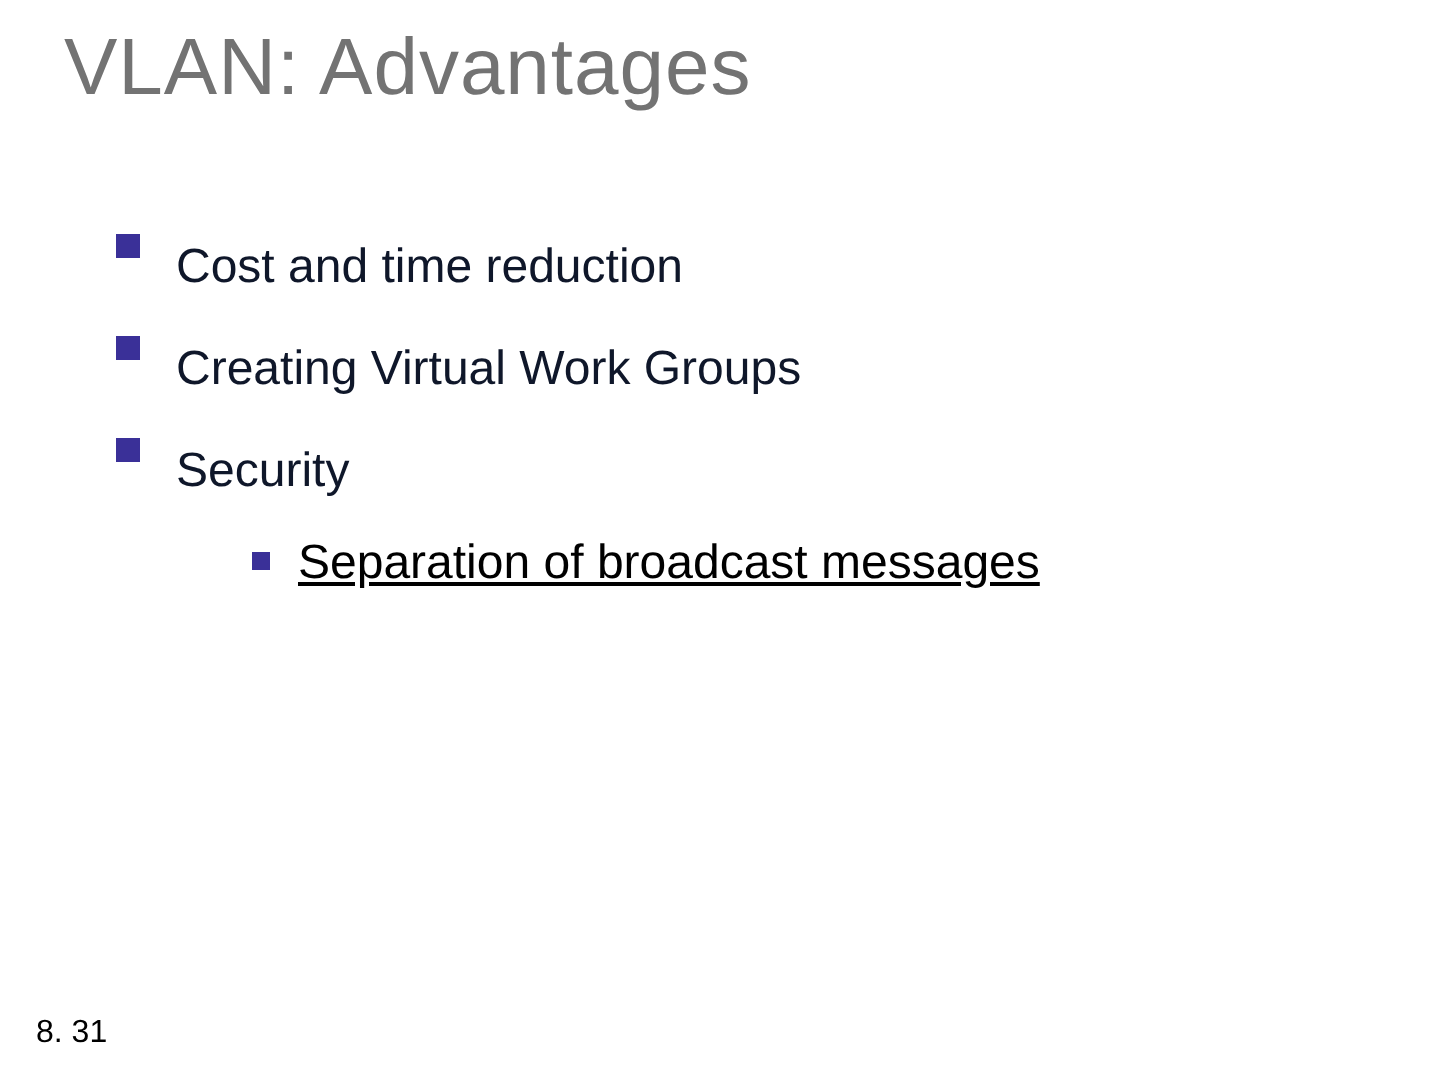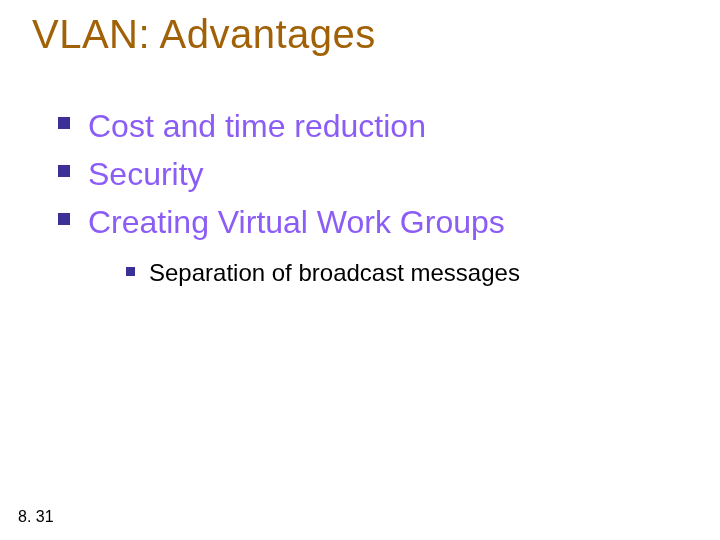--- a/index.html
+++ b/index.html
@@ -16,21 +16,21 @@
     width: 720px;
     height: 540px;
     position: relative;
     box-sizing: border-box;
   }
   .title {
     position: absolute;
     top: 12px;
     left: 32px;
     font-size: 40px;
-    color: #a16207;
+    color: #737373;
     font-weight: 400;
     letter-spacing: 0.5px;
   }
   .body {
     position: absolute;
     top: 106px;
     left: 58px;
     right: 40px;
   }
   .lvl1 {
@@ -40,23 +40,24 @@
   }
   .lvl1 .bullet {
     width: 12px;
     height: 12px;
     background: #3a3098;
     margin-top: 11px;
     margin-right: 18px;
     flex: 0 0 auto;
   }
   .lvl1 .text {
-    font-size: 32px;
-    color: #8b5cf6;
+    font-size: 24px;
+    color: #0f172a;
     line-height: 1.25;
+    margin-top: 13px;
   }
   .lvl2-group {
     margin-top: 16px;
     margin-left: 68px;
   }
   .lvl2 {
     display: flex;
     align-items: flex-start;
     margin-bottom: 6px;
   }
@@ -65,20 +66,21 @@
     height: 9px;
     background: #3a3098;
     margin-top: 9px;
     margin-right: 14px;
     flex: 0 0 auto;
   }
   .lvl2 .text {
     font-size: 24px;
     color: #000000;
     line-height: 1.25;
+    text-decoration: underline;
   }
   .footer {
     position: absolute;
     left: 18px;
     bottom: 14px;
     font-size: 16px;
     color: #000000;
   }
 </style>
 </head>
@@ -90,26 +92,26 @@
 
   <div class="body">
 
     <div class="lvl1">
       <div class="bullet"></div>
       <div class="text">Cost and time reduction</div>
     </div>
 
     <div class="lvl1">
       <div class="bullet"></div>
-      <div class="text">Security</div>
+      <div class="text">Creating Virtual Work Groups</div>
     </div>
 
     <div class="lvl1">
       <div class="bullet"></div>
-      <div class="text">Creating Virtual Work Groups</div>
+      <div class="text">Security</div>
     </div>
 
     <div class="lvl2-group">
       <div class="lvl2">
         <div class="bullet"></div>
         <div class="text">Separation of broadcast messages</div>
       </div>
     </div>
 
   </div>

